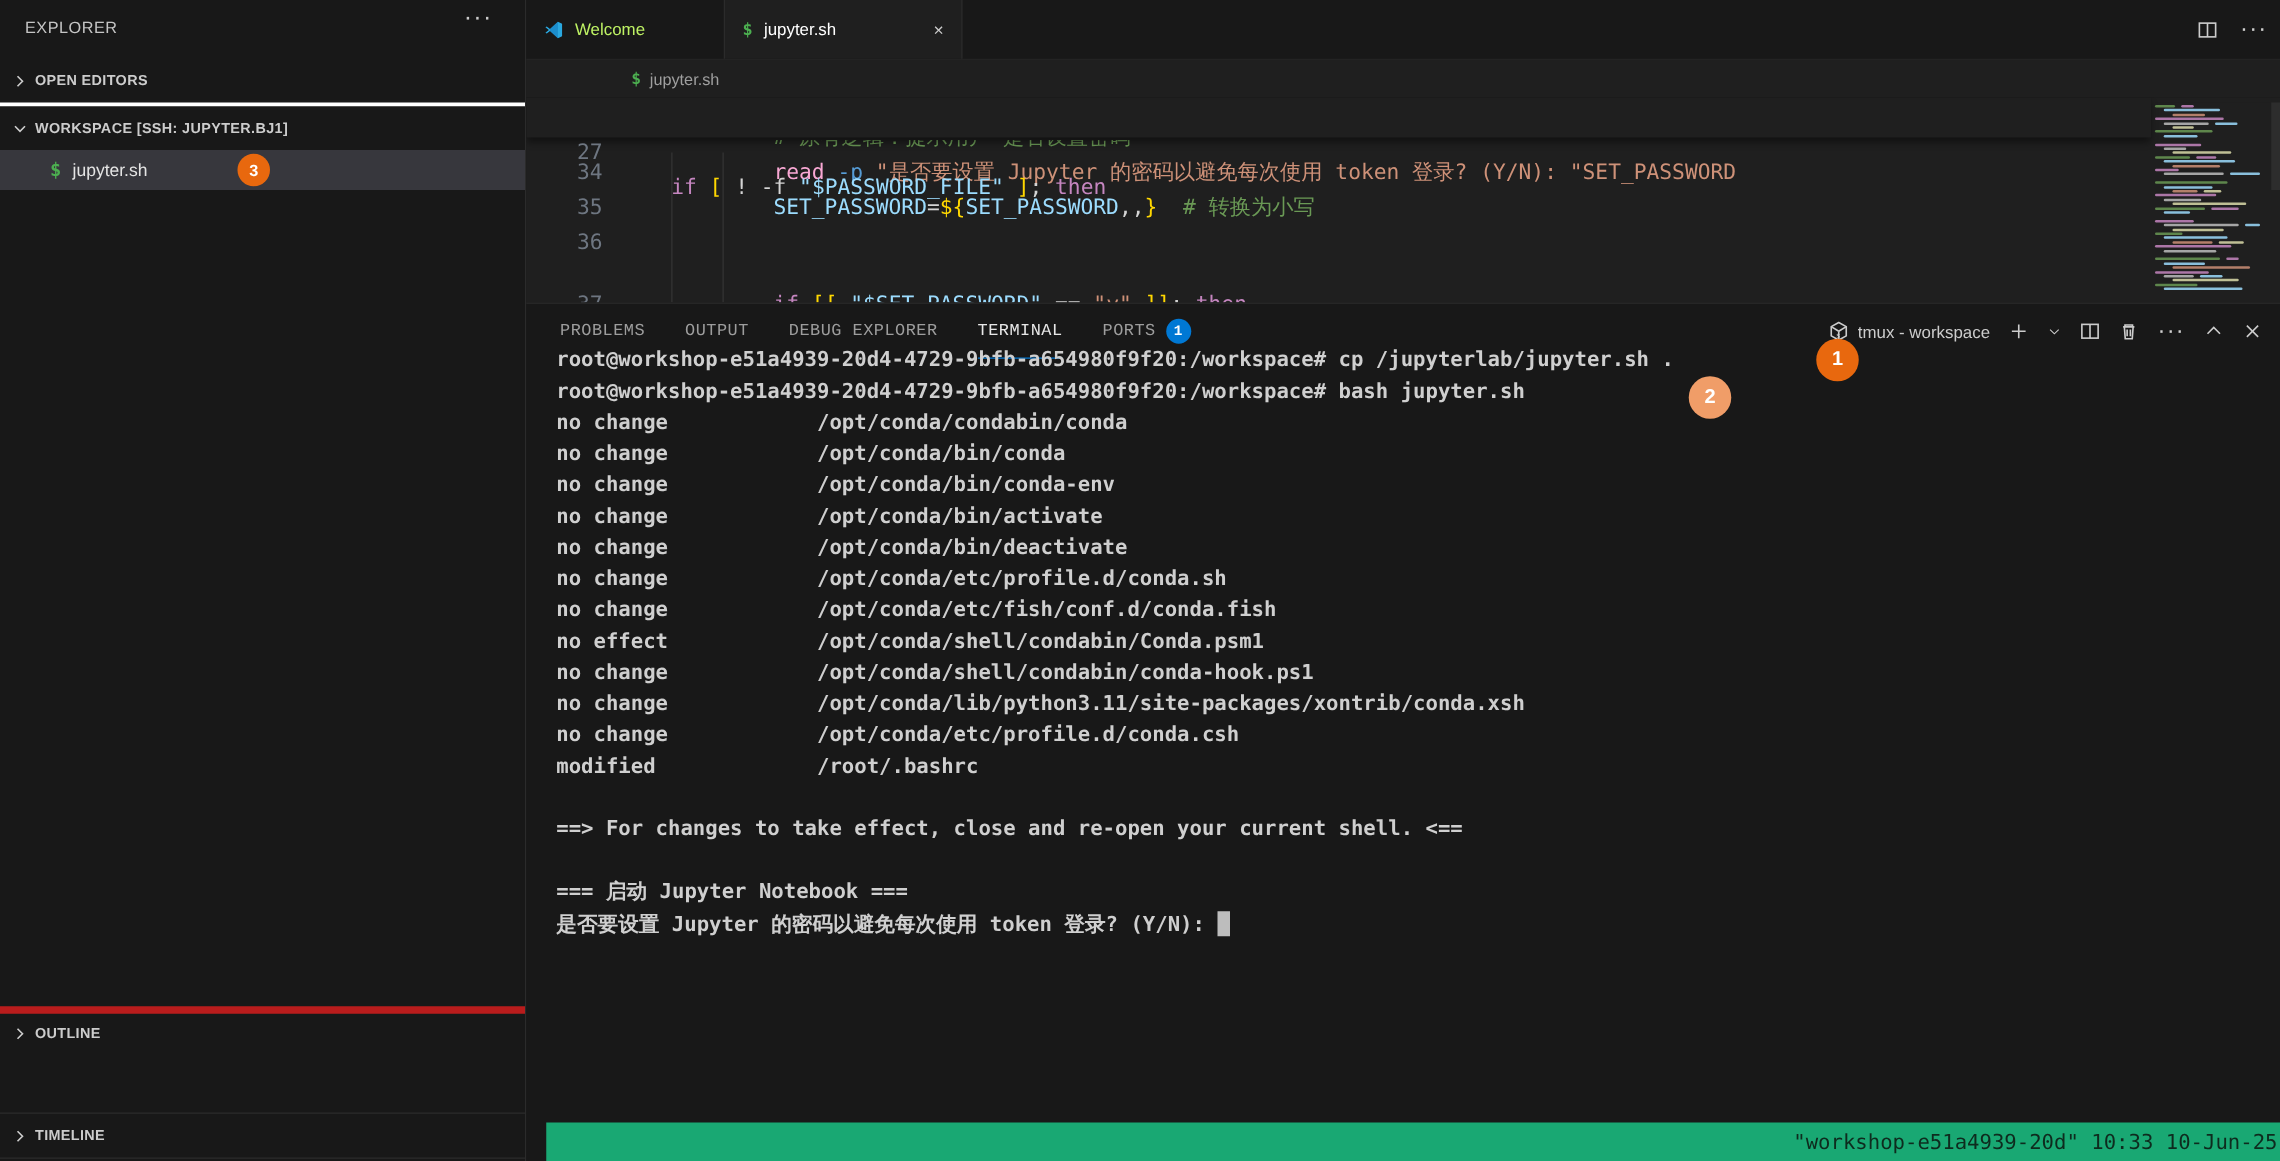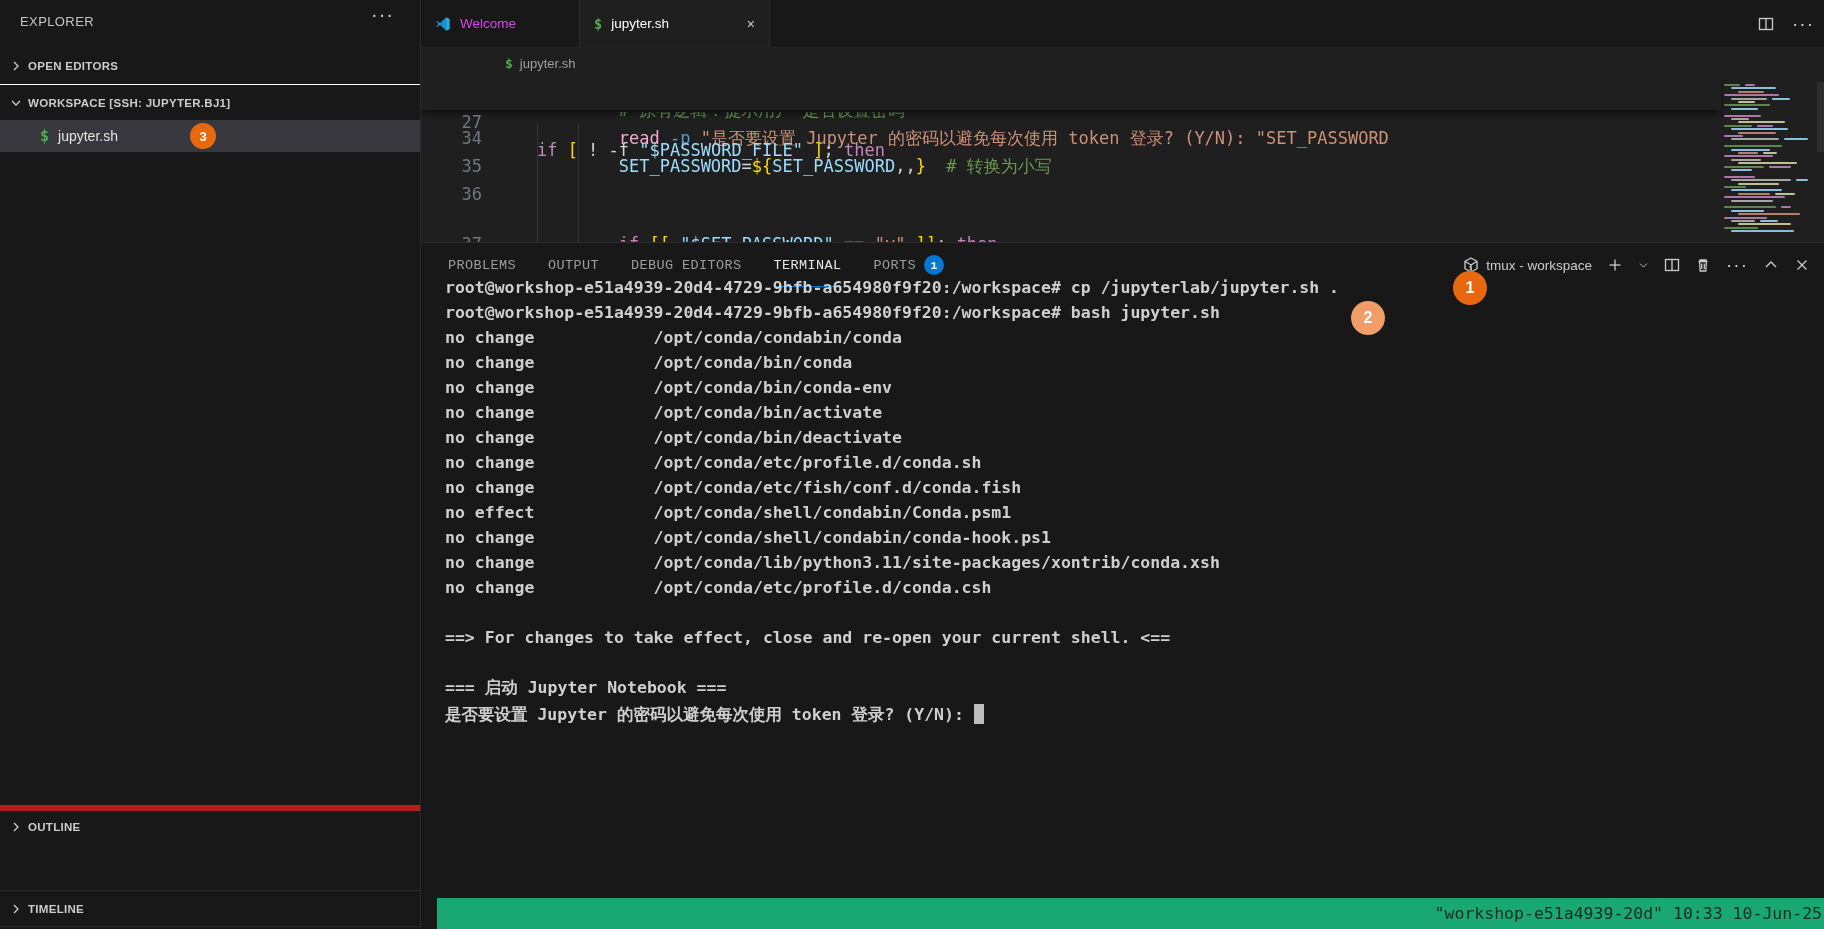--- a/index.html
+++ b/index.html
@@ -9,36 +9,36 @@
 
   
   .sidebar{ position:absolute; left:0; top:0; width:421px; height:929px; background:#181818;
             border-right:1px solid #2b2b2b; }
   .exp-title{ position:absolute; top:0; left:0; right:0; height:48px; }
   .exp-title .lbl{ position:absolute; left:20px; top:14px; font-size:13px; color:#c5c5c5; letter-spacing:.4px; }
   .exp-title .more{ position:absolute; right:26px; top:6px; font-size:20px; color:#cccccc; cursor:pointer; }
   .srow{ position:absolute; left:0; right:0; display:flex; align-items:center; }
   .srow .chev{ width:16px; height:16px; margin-left:8px; margin-right:4px; flex:0 0 auto; }
   .sec-lbl{ font-weight:700; font-size:11.5px; color:#cccccc; letter-spacing:.3px; }
-  .row-open{ top:48px; height:37px; border-bottom:1px solid #ffffff; }
+  .row-open{ top:48px; height:37px; border-bottom:3px solid #ffffff; }
   .row-ws{ top:86px; height:34px; }
   .file-row{ top:120px; height:32px; background:#37373d; cursor:pointer; }
   .file-row .ficon{ margin-left:40px; margin-right:9px; color:#4caf50; font-weight:700;
                     font-family:"DejaVu Sans Mono",monospace; font-size:15px; }
   .file-row .fname{ font-size:14px; color:#e4e4e4; }
   .row-outline{ top:805px; height:37px; border-top:6px solid #b91c1c; }
   .row-timeline{ top:890px; height:37px; border-top:1px solid #2b2b2b; border-bottom:1px solid #2b2b2b; }
 
   
   .main{ position:absolute; left:421px; top:0; right:0; height:929px; }
   .tabbar{ position:absolute; top:0; left:0; right:0; height:48px; background:#181818;
            border-bottom:1px solid #232323; display:flex; }
   .tab{ display:flex; align-items:center; gap:9px; padding:0 14px; border-right:1px solid #2b2b2b;
         font-size:13.5px; cursor:pointer; }
-  .tab-welcome{ color:#d946ef; width:159px; }
+  .tab-welcome{ color:#bef264; width:159px; }
   .tab-active{ background:#1f1f1f; color:#ffffff; width:190px; }
   .tab .close{ margin-left:auto; color:#cccccc; font-size:14px; }
   .eactions{ position:absolute; right:10px; top:0; height:48px; display:flex; align-items:center;
              gap:18px; color:#cfcfcf; }
   .icon16{ width:16px; height:16px; display:block; }
   .dots{ font-size:19px; letter-spacing:1px; color:#cfcfcf; cursor:pointer; line-height:16px; }
 
   .breadcrumb{ position:absolute; top:48px; left:0; right:0; height:30px; background:#1f1f1f;
                display:flex; align-items:center; padding-left:84px; gap:7px; font-size:13px; color:#9f9f9f; }
   .breadcrumb .ficon{ color:#4caf50; font-weight:700; font-family:"DejaVu Sans Mono",monospace; font-size:13px; }
@@ -239,21 +239,21 @@
 
     <div class="panel">
       <div class="ptabs" id="panel-tabs">
           <div class="ptab">
             <span>PROBLEMS</span>
           </div>
           <div class="ptab">
             <span>OUTPUT</span>
           </div>
           <div class="ptab">
-            <span>DEBUG EDITORS</span>
+            <span>DEBUG EXPLORER</span>
           </div>
           <div class="ptab active">
             <span>TERMINAL</span>
           </div>
           <div class="ptab">
             <span>PORTS</span>
             <span class="pbadge">1</span>
           </div>
         </div>
 
@@ -301,20 +301,21 @@
           <div class="tline">no change            /opt/conda/bin/conda</div>
           <div class="tline">no change            /opt/conda/bin/conda-env</div>
           <div class="tline">no change            /opt/conda/bin/activate</div>
           <div class="tline">no change            /opt/conda/bin/deactivate</div>
           <div class="tline">no change            /opt/conda/etc/profile.d/conda.sh</div>
           <div class="tline">no change            /opt/conda/etc/fish/conf.d/conda.fish</div>
           <div class="tline">no effect            /opt/conda/shell/condabin/Conda.psm1</div>
           <div class="tline">no change            /opt/conda/shell/condabin/conda-hook.ps1</div>
           <div class="tline">no change            /opt/conda/lib/python3.11/site-packages/xontrib/conda.xsh</div>
           <div class="tline">no change            /opt/conda/etc/profile.d/conda.csh</div>
+          <div class="tline">modified             /root/.bashrc</div>
           <div class="tline"></div>
           <div class="tline">==&gt; For changes to take effect, close and re-open your current shell. &lt;==</div>
           <div class="tline"></div>
           <div class="tline">=== 启动 Jupyter Notebook ===</div>
           <div class="tline">是否要设置 Jupyter 的密码以避免每次使用 token 登录? (Y/N): <span class="cursor"></span></div>
         </div>
 
       <div class="abadge b1">1</div>
       <div class="abadge b2">2</div>
 

